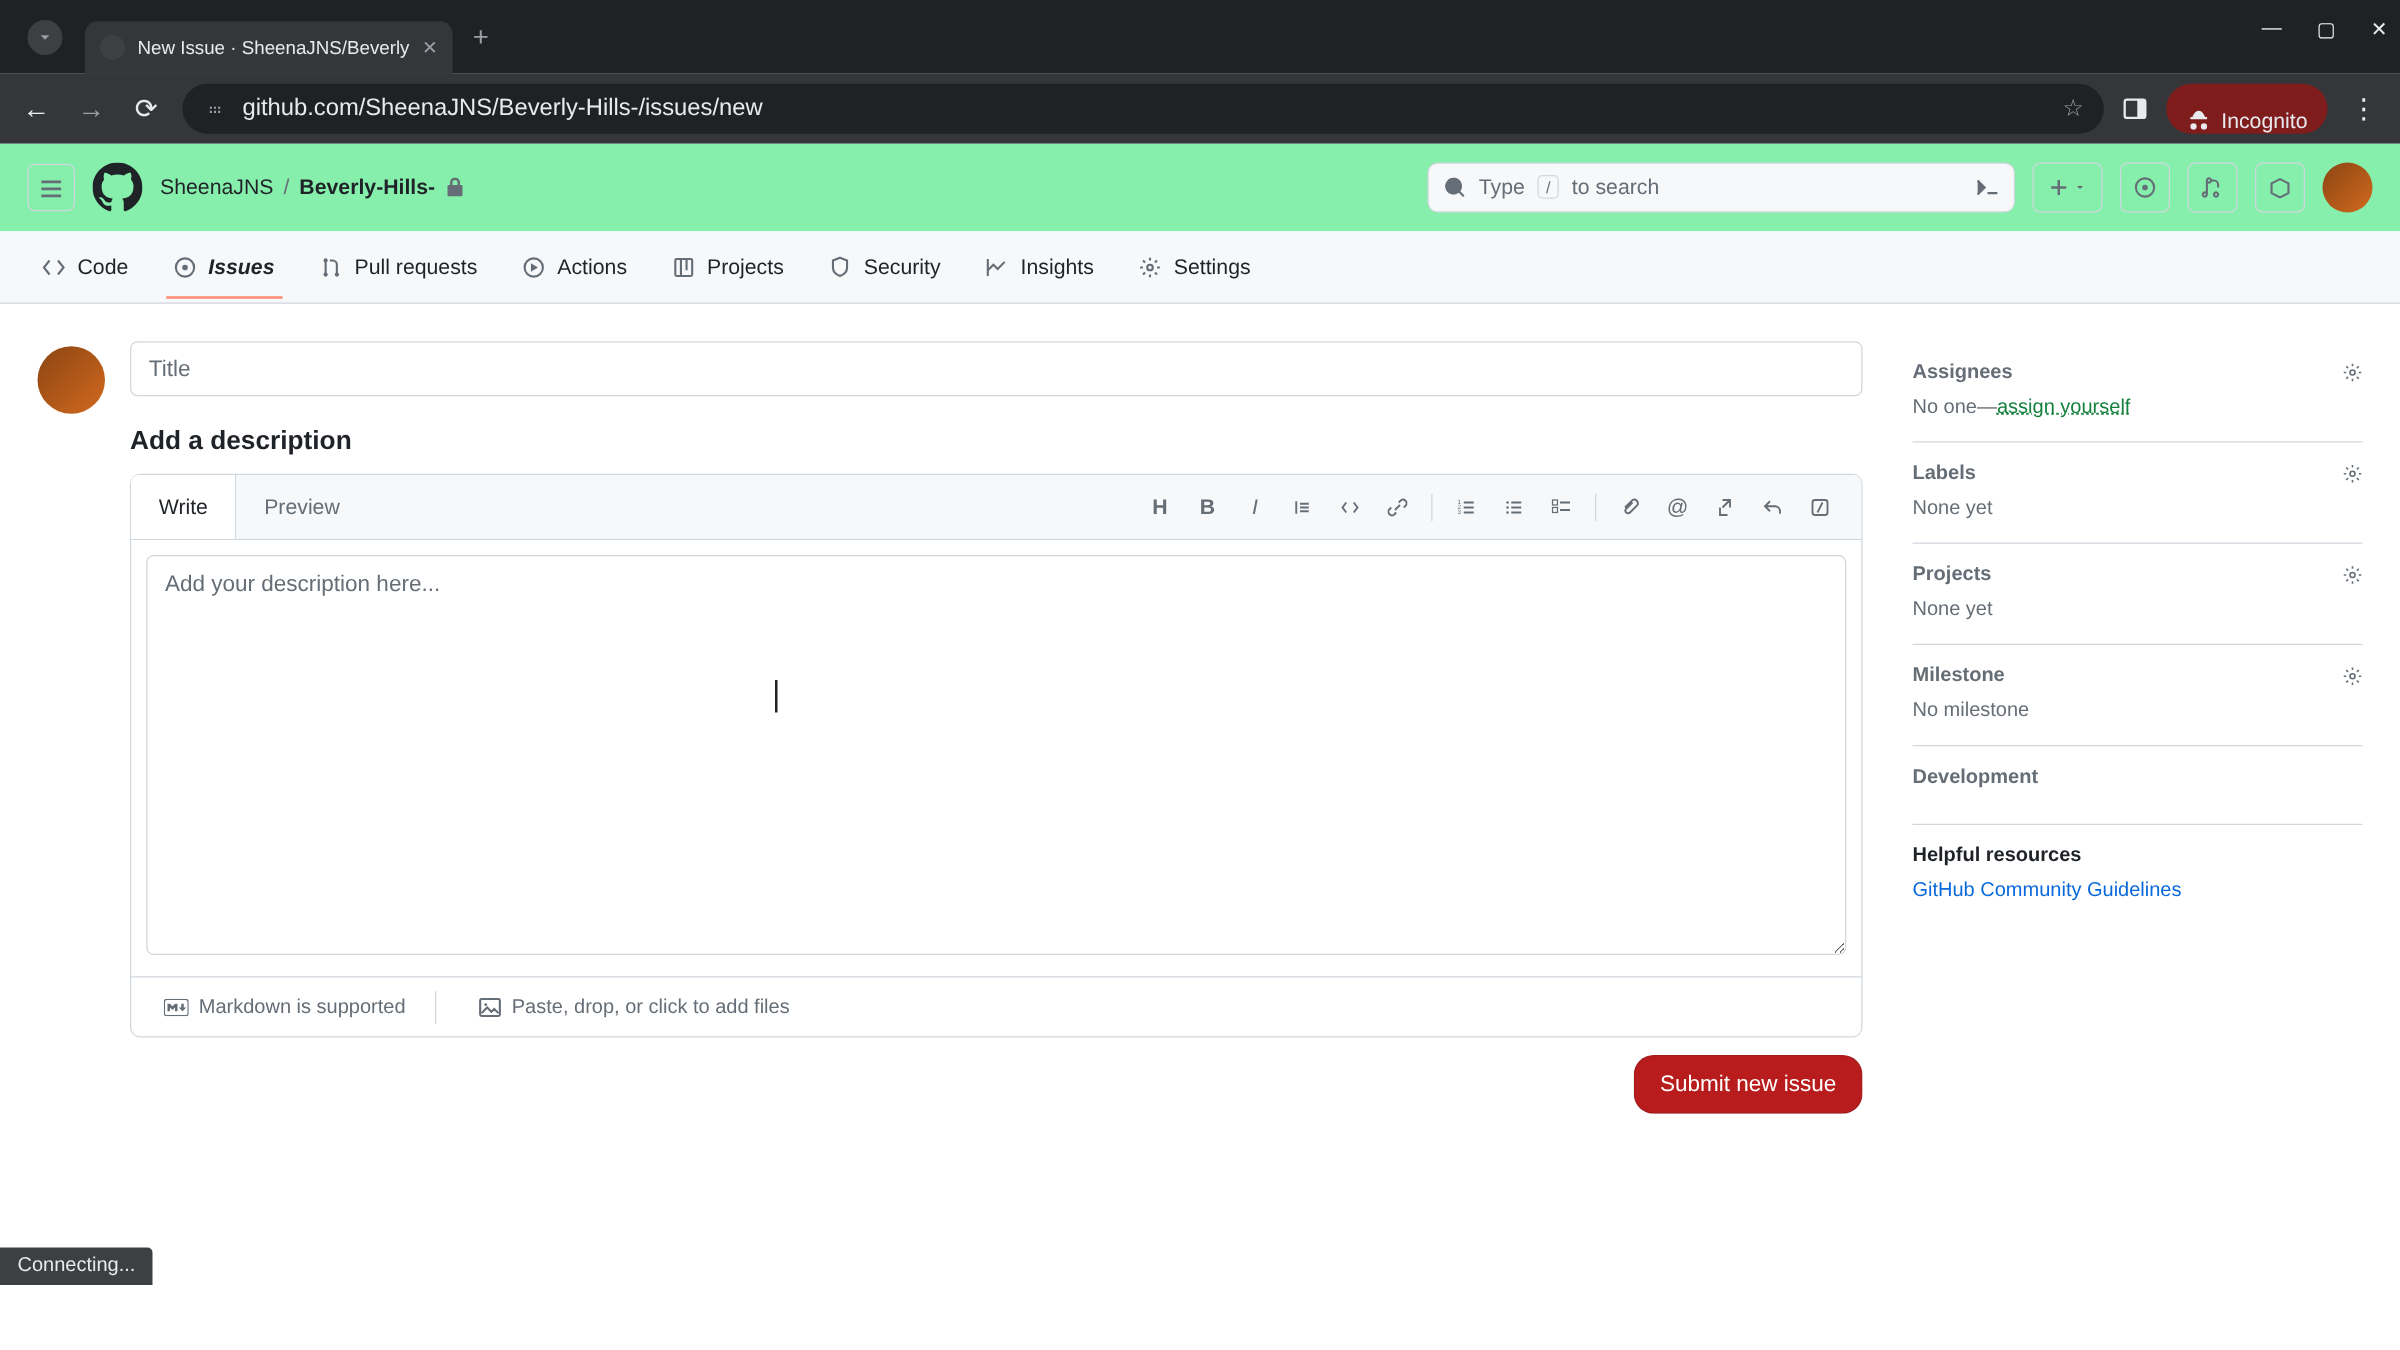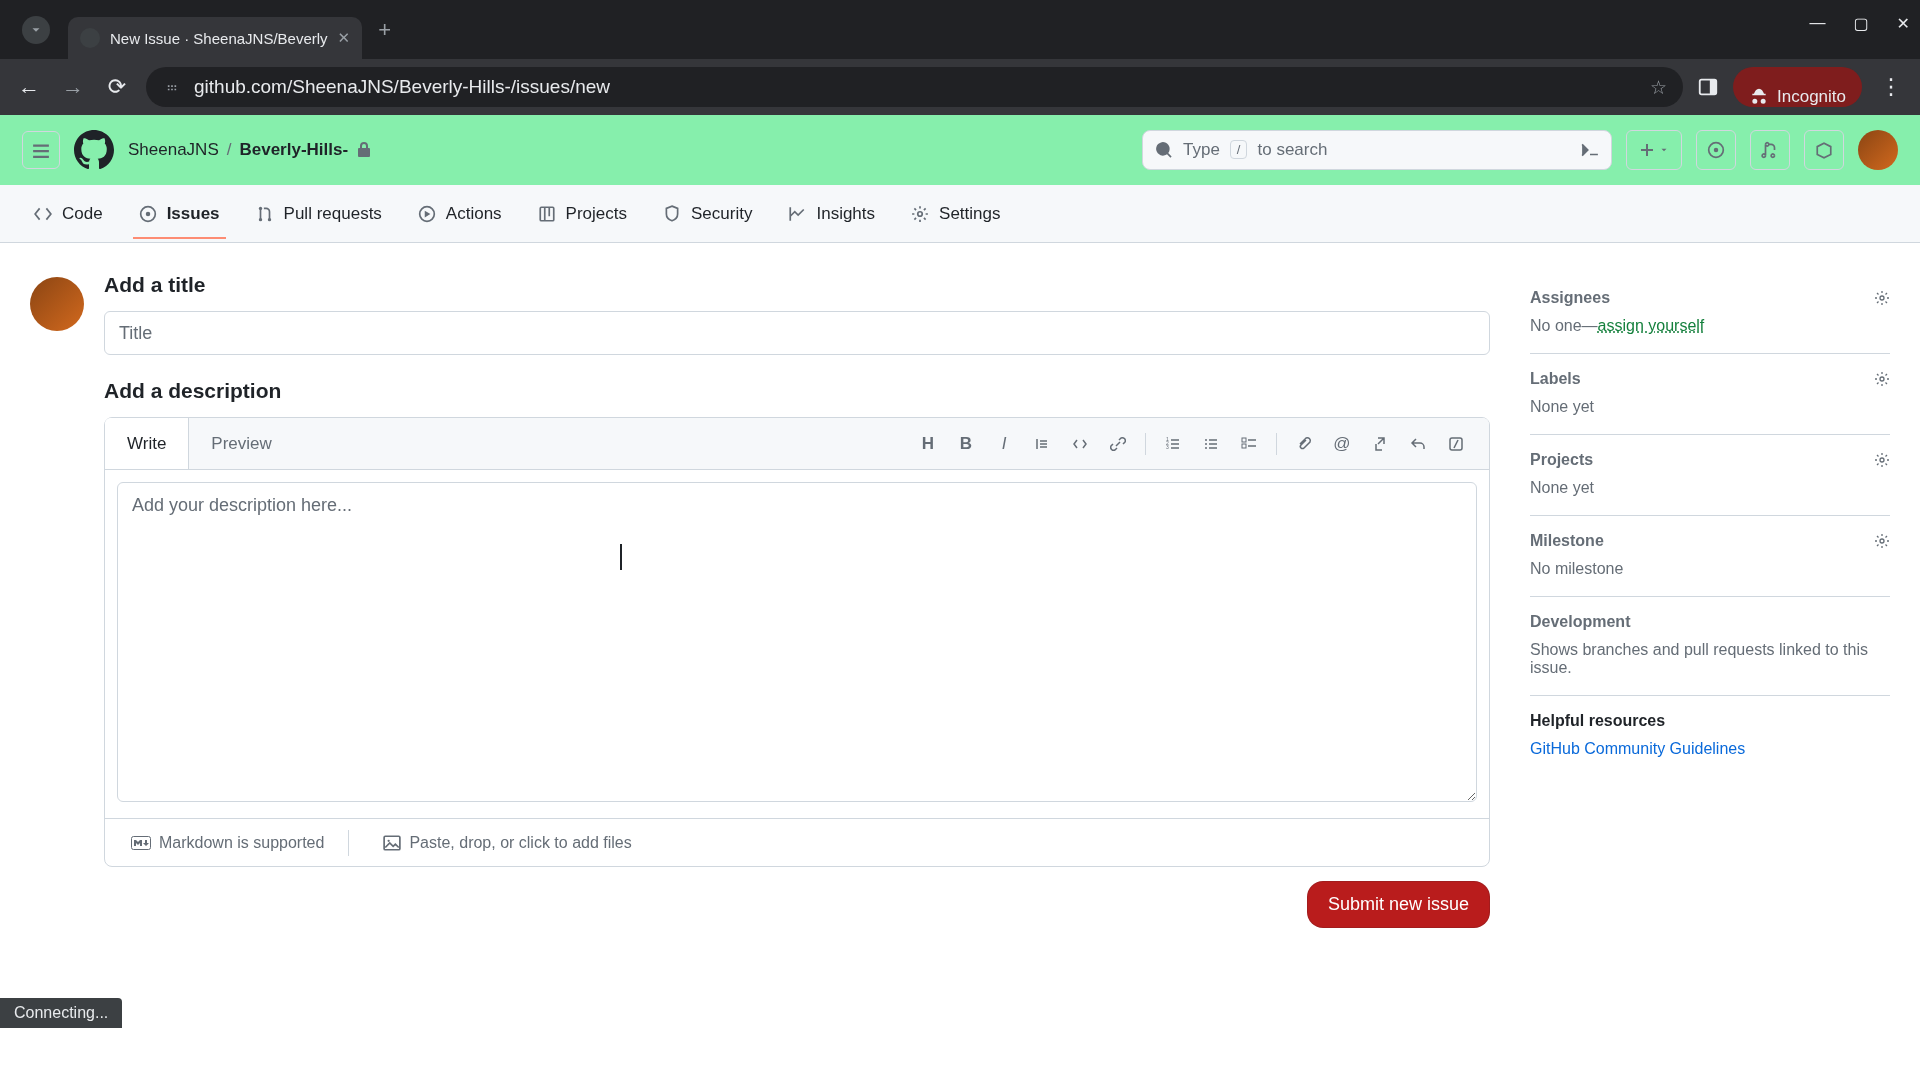--- a/index.html
+++ b/index.html
@@ -39,21 +39,21 @@
 .header-btn { width: 40px; height: 40px; border: 1px solid #d0d7de; border-radius: 6px; display: flex; align-items: center; justify-content: center; color: #656d76; cursor: pointer; }
 .header-btn.wide { width: 56px; }
 .avatar { width: 40px; height: 40px; border-radius: 50%; background: linear-gradient(135deg, #8b4513, #d2691e); }
 
 
 .repo-tabs { height: 58px; display: flex; align-items: center; padding: 0 22px; gap: 12px; border-bottom: 1px solid #d0d7de; background: #f6f8fa; }
 .repo-tab { display: flex; align-items: center; gap: 10px; padding: 14px 12px; font-size: 17px; color: #1f2328; cursor: pointer; position: relative; }
 .repo-tab.active::after { content: ''; position: absolute; bottom: -1px; left: 6px; right: 6px; height: 2px; background: #fd8c73; }
 .repo-tab svg { color: #656d76; }
 .repo-tab.active svg { color: #656d76; }
-.repo-tab.active { font-weight: 600; }
+.repo-tab.active { font-weight: 600; font-style: italic; }
 
 
 .main { display: flex; padding: 30px 30px 0 30px; gap: 40px; }
 .left-col { flex: 1; display: flex; gap: 20px; }
 .author-avatar { width: 54px; height: 54px; border-radius: 50%; background: linear-gradient(135deg, #8b4513, #d2691e); flex-shrink: 0; margin-top: 4px; }
 .form-col { flex: 1; }
 .section-label { font-size: 21px; font-weight: 600; color: #1f2328; margin-bottom: 14px; }
 .title-input { width: 100%; height: 44px; border: 1px solid #d0d7de; border-radius: 6px; padding: 0 14px; font-size: 18px; color: #1f2328; }
 .title-input::placeholder { color: #656d76; }
 .desc-section { margin-top: 24px; }
@@ -255,21 +255,20 @@
         <path fill="none" stroke="#656d76" stroke-width="1.5" d="M8 1v2M8 13v2M3 3l1.5 1.5M11.5 11.5L13 13M1 8h2M13 8h2M3 13l1.5-1.5M11.5 4.5L13 3"></path>
       </svg>
     <span>Settings</span>
   </div>
 </div>
 
 <div class="main">
   <div class="left-col">
     <div class="author-avatar"></div>
     <div class="form-col">
-      <div class="section-label">Add a title</div>
       <input class="title-input" placeholder="Title" style="">
       <div class="desc-section">
         <div class="section-label">Add a description</div>
         <div class="editor">
           <div class="editor-tabs">
             <div class="ed-tab active">Write</div>
             <div class="ed-tab">Preview</div>
             <div class="ed-toolbar">
               <div class="tb-btn">
                   <b>H</b>
@@ -421,21 +420,20 @@
               <path fill="none" stroke="#656d76" stroke-width="1.3" d="M8 1v2M8 13v2M3 3l1.5 1.5M11.5 11.5L13 13M1 8h2M13 8h2M3 13l1.5-1.5M11.5 4.5L13 3"></path>
             </svg>
           </span>
       </div>
       <div class="sb-body">No milestone</div>
     </div>
     <div class="sb-section">
       <div class="sb-header">
         <span>Development</span>
       </div>
-      <div class="sb-body">Shows branches and pull requests linked to this issue.</div>
     </div>
     <div>
       <div class="sb-title-only">Helpful resources</div>
       <div class="res-link">GitHub Community Guidelines</div>
     </div>
   </div>
 </div>
 
 <div class="cursor-caret"></div>
 

